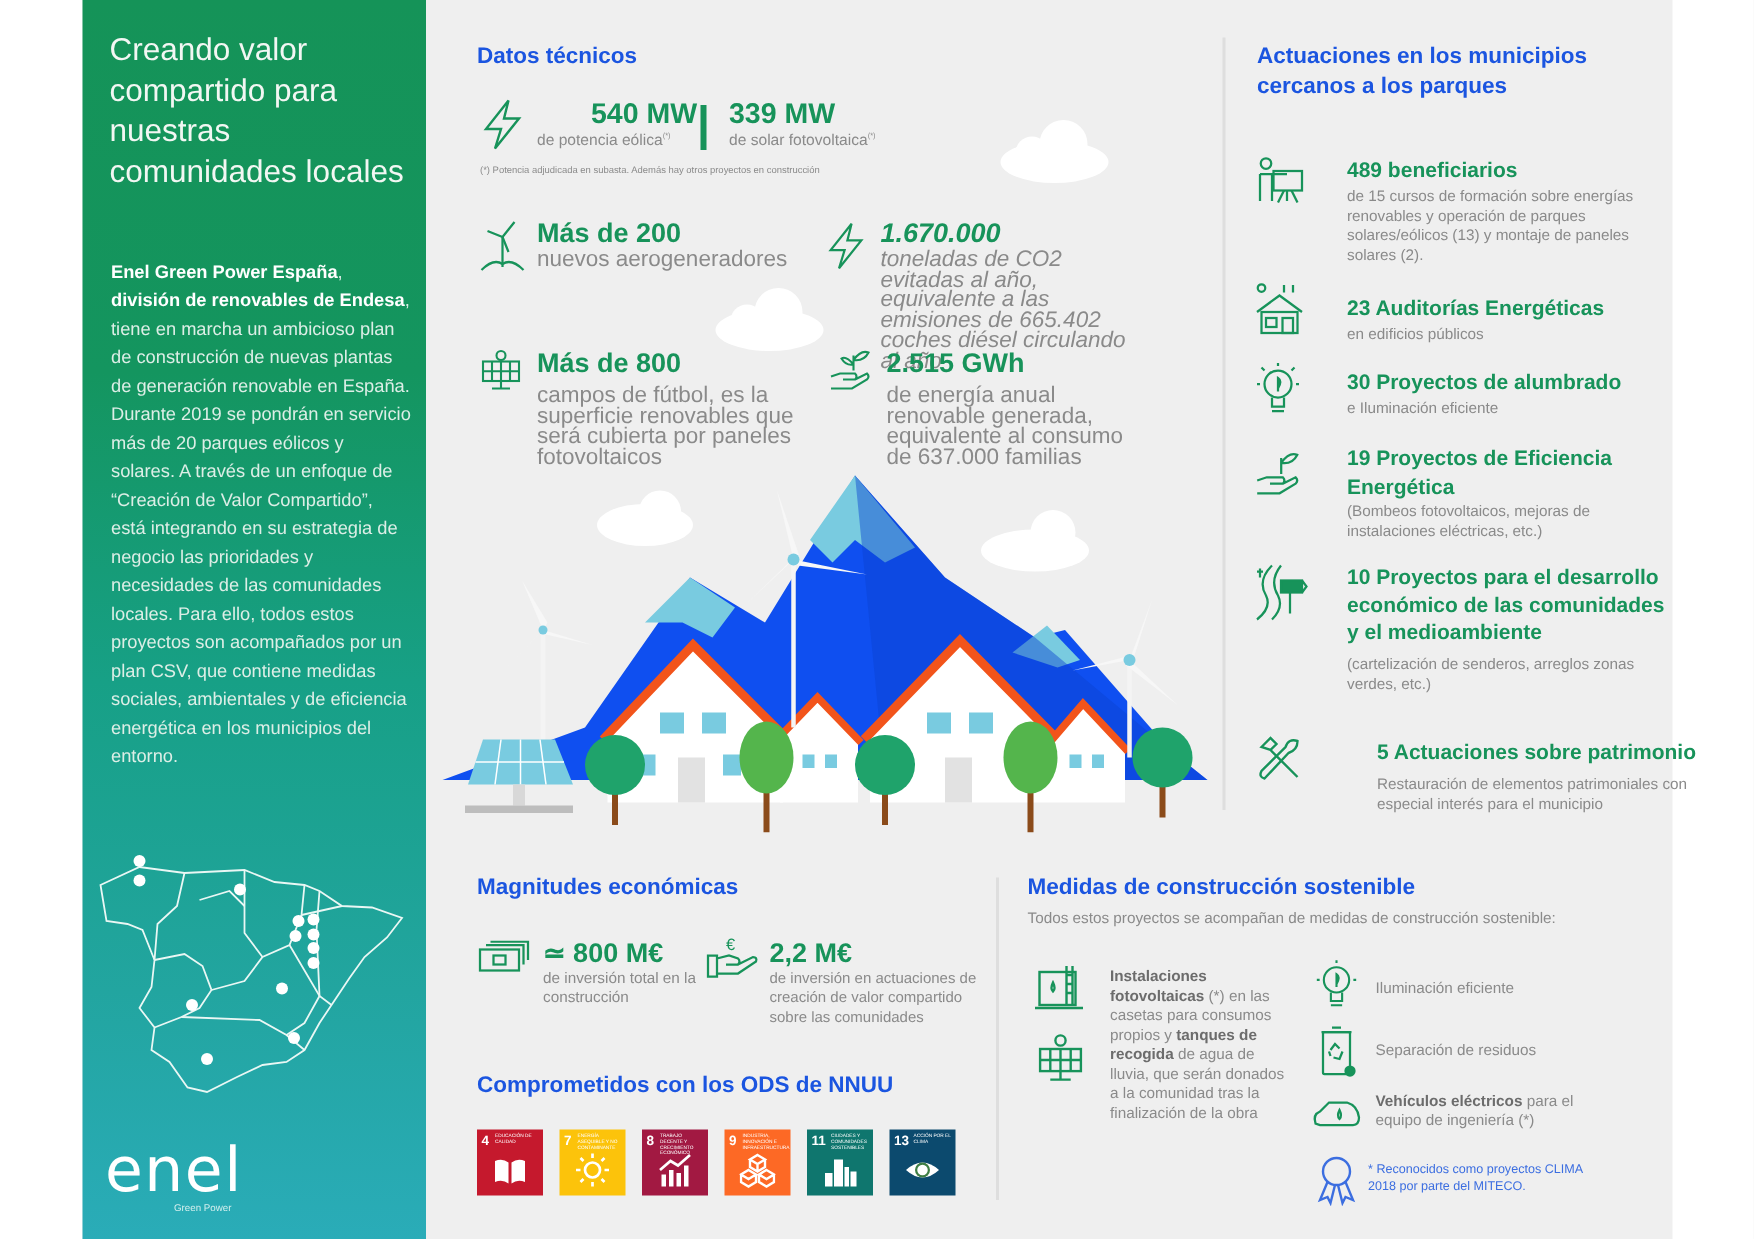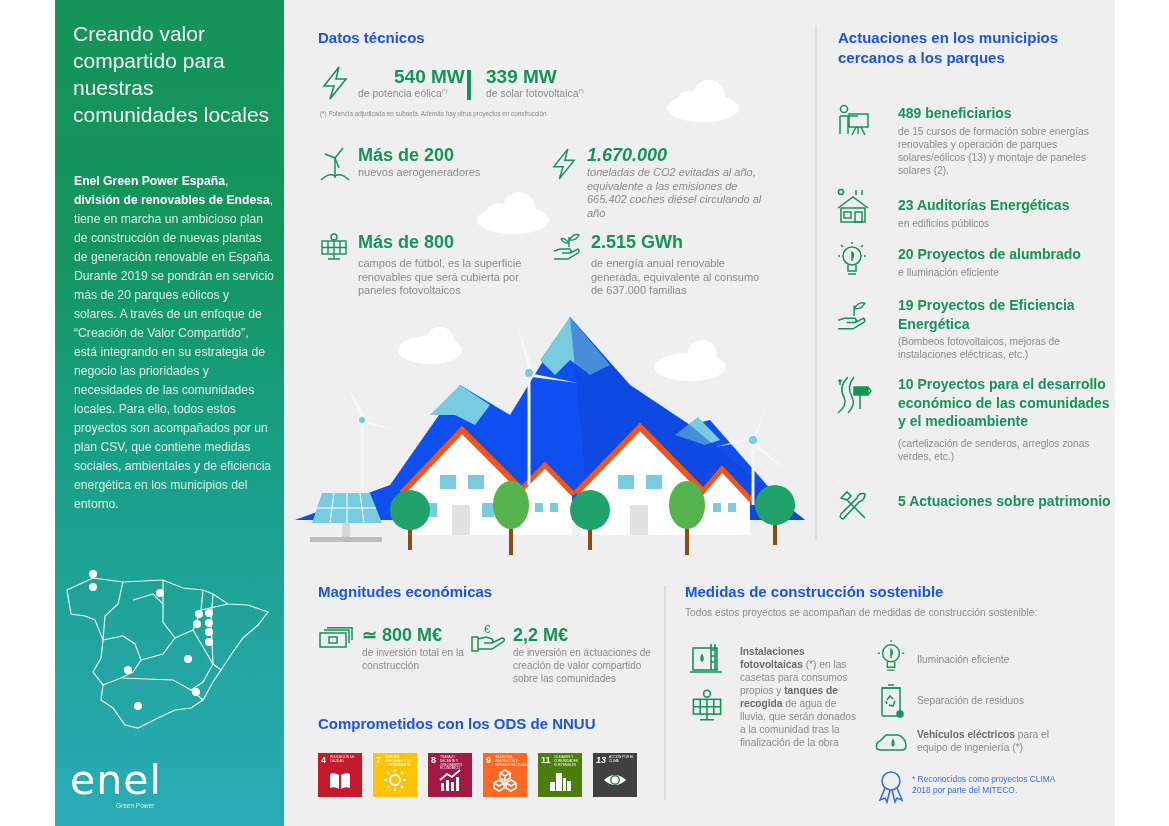--- a/index.html
+++ b/index.html
@@ -25,21 +25,21 @@
   .icon { position: absolute; }
   .icon svg { width: 100%; height: 100%; display: block; }
   .mw-val { position: absolute; font-size: 19px; font-weight: bold; color: #17935a; white-space: nowrap; }
   .mw-lbl { position: absolute; font-size: 10.4px; color: #8a8a8a; white-space: nowrap; }
   .mw-lbl sup { font-size: 5px; }
   .mw-sep { position: absolute; left: 467px; top: 70px; width: 4px; height: 30px; background: #17935a; }
   .footnote { position: absolute; left: 320px; top: 110px; font-size: 6.3px; color: #8a8a8a; white-space: nowrap; }
 
   .stat { position: absolute; }
   .stat .val { font-size: 18px; font-weight: bold; color: #17935a; line-height: 20px; white-space: nowrap; }
-  .stat .txt { font-size: 11px; line-height: 13.5px; color: #8a8a8a; margin-top: 1px; }
+  .stat .txt { font-size: 15px; line-height: 13.5px; color: #8a8a8a; margin-top: 1px; }
 
   
   .vline { position: absolute; width: 2px; background: #dedede; }
   .act { position: absolute; left: 898px; width: 215px; }
   .act .h { font-size: 14px; font-weight: bold; color: #17935a; line-height: 18.5px; }
   .act .d { font-size: 10.2px; line-height: 13px; color: #8a8a8a; margin-top: 2px; }
 
   
   .ods-row { position: absolute; left: 318px; top: 753px; height: 44px; display: flex; gap: 11px; }
   .ods { width: 44px; height: 44px; position: relative; color: #fff; }
@@ -284,21 +284,21 @@
 
 <div class="icon" style="left:836px; top:241px; width:32px; height:38px;">
   <svg viewBox="0 0 32 38" fill="none" stroke="#17935a" stroke-width="1.5">
       <circle cx="16" cy="15" r="9"></circle>
       <path d="M12 24 V30 H20 V24 M12 33 H20"></path>
       <path d="M16 20 V11 Q19 13 16 18"></path>
       <path d="M16 1 V3 M4 15 H2 M28 15 H30 M7 6 L5 4 M25 6 L27 4"></path>
     </svg>
 </div>
 <div class="act" style="top:245px;">
-  <div class="h">20 Proyectos de alumbrado</div>
+  <div class="h">30 Proyectos de alumbrado</div>
   <div class="d">e Iluminación eficiente</div>
 </div>
 
 <div class="icon" style="left:836px; top:298px; width:32px; height:34px;">
   <svg viewBox="0 0 30 30" fill="none" stroke="#17935a" stroke-width="1.4">
       <path d="M17 16 V6 M17 9 Q22 2 27 4 Q24 10 17 9"></path>
       <path d="M2 20 L8 18 L18 18 Q20 20 18 22 L10 22 M18 22 L26 18 Q28 20 26 22 L16 28 L2 28"></path>
     </svg>
 </div>
 <div class="act" style="top:296px;">
@@ -319,22 +319,23 @@
   <div class="h">10 Proyectos para el desarrollo económico de las comunidades y el medioambiente</div>
   <div class="d" style="margin-top:6px;">(cartelización de senderos, arreglos zonas verdes, etc.)</div>
 </div>
 
 <div class="icon" style="left:837px; top:490px; width:32px; height:32px;">
   <svg viewBox="0 0 32 32" fill="none" stroke="#17935a" stroke-width="1.6">
       <path d="M4 8 L10 2 L14 6 L10 10 Z M10 10 L28 28"></path>
       <path d="M28 4 Q22 2 20 8 L4 24 Q2 28 6 29 L22 12 Q28 10 28 4 Z"></path>
     </svg>
 </div>
-<div class="act" style="top:492px;">
+<div class="act" style="top:492px;margin-left:20px;">
   <div class="h">5 Actuaciones sobre patrimonio</div>
+  <div class="d" style="margin-top:6px;">Restauración de elementos patrimoniales con especial interés para el municipio</div>
 </div>
 
 <div class="sec-title" style="left:318px; top:582px;">Magnitudes económicas</div>
 <div class="icon" style="left:318px; top:627px; width:36px; height:22px;">
   <svg viewBox="0 0 36 22" fill="none" stroke="#17935a" stroke-width="1.5">
       <rect x="2" y="6" width="26" height="14"></rect>
       <path d="M6 3 H31 V16 M9 0.8 H34 V13"></path>
       <rect x="11" y="10" width="8" height="6"></rect>
     </svg>
 </div>
@@ -382,31 +383,31 @@
       </svg>
   </div>
   <div class="ods" style="background:#fd6925;">
     <span class="num">9</span>
       <span class="lbl">Industria, innovación e infraestructura</span>
     <svg class="pic" viewBox="0 0 24 24" fill="none" stroke="#fff" stroke-width="1.6">
         <path d="M12 2 L17 5 L12 8 L7 5 Z M12 8 V13 M7 5 V10 L12 13 L17 10 V5"></path>
         <path d="M6 12 L11 15 L6 18 L1 15 Z M1 15 V20 L6 23 L11 20 V15 M18 12 L23 15 L18 18 L13 15 Z M13 15 V20 L18 23 L23 20 V15"></path>
       </svg>
   </div>
-  <div class="ods" style="background:#4d7c0f;">
+  <div class="ods" style="background:#0f766e;">
     <span class="num">11</span>
       <span class="lbl" style="left:16px;">Ciudades y comunidades sostenibles</span>
     <svg class="pic" viewBox="0 0 24 24" fill="#fff">
         <rect x="2" y="14" width="5" height="9"></rect>
         <rect x="8" y="5" width="6" height="18"></rect>
         <rect x="15" y="10" width="3" height="13"></rect>
         <rect x="19" y="13" width="4" height="10"></rect>
       </svg>
   </div>
-  <div class="ods" style="background:#404040;font-style:italic;">
+  <div class="ods" style="background:#0c4a6e;">
     <span class="num">13</span>
       <span class="lbl" style="left:16px;">Acción por el clima</span>
     <svg class="pic" viewBox="0 0 24 24">
         <path d="M1 12 Q12 2 23 12 Q12 22 1 12 Z" fill="#fff"></path>
         <circle cx="12" cy="12" r="5" fill="#3f7e44"></circle>
         <circle cx="12" cy="12" r="3.5" fill="#fff"></circle>
       </svg>
   </div>
 </div>
 

